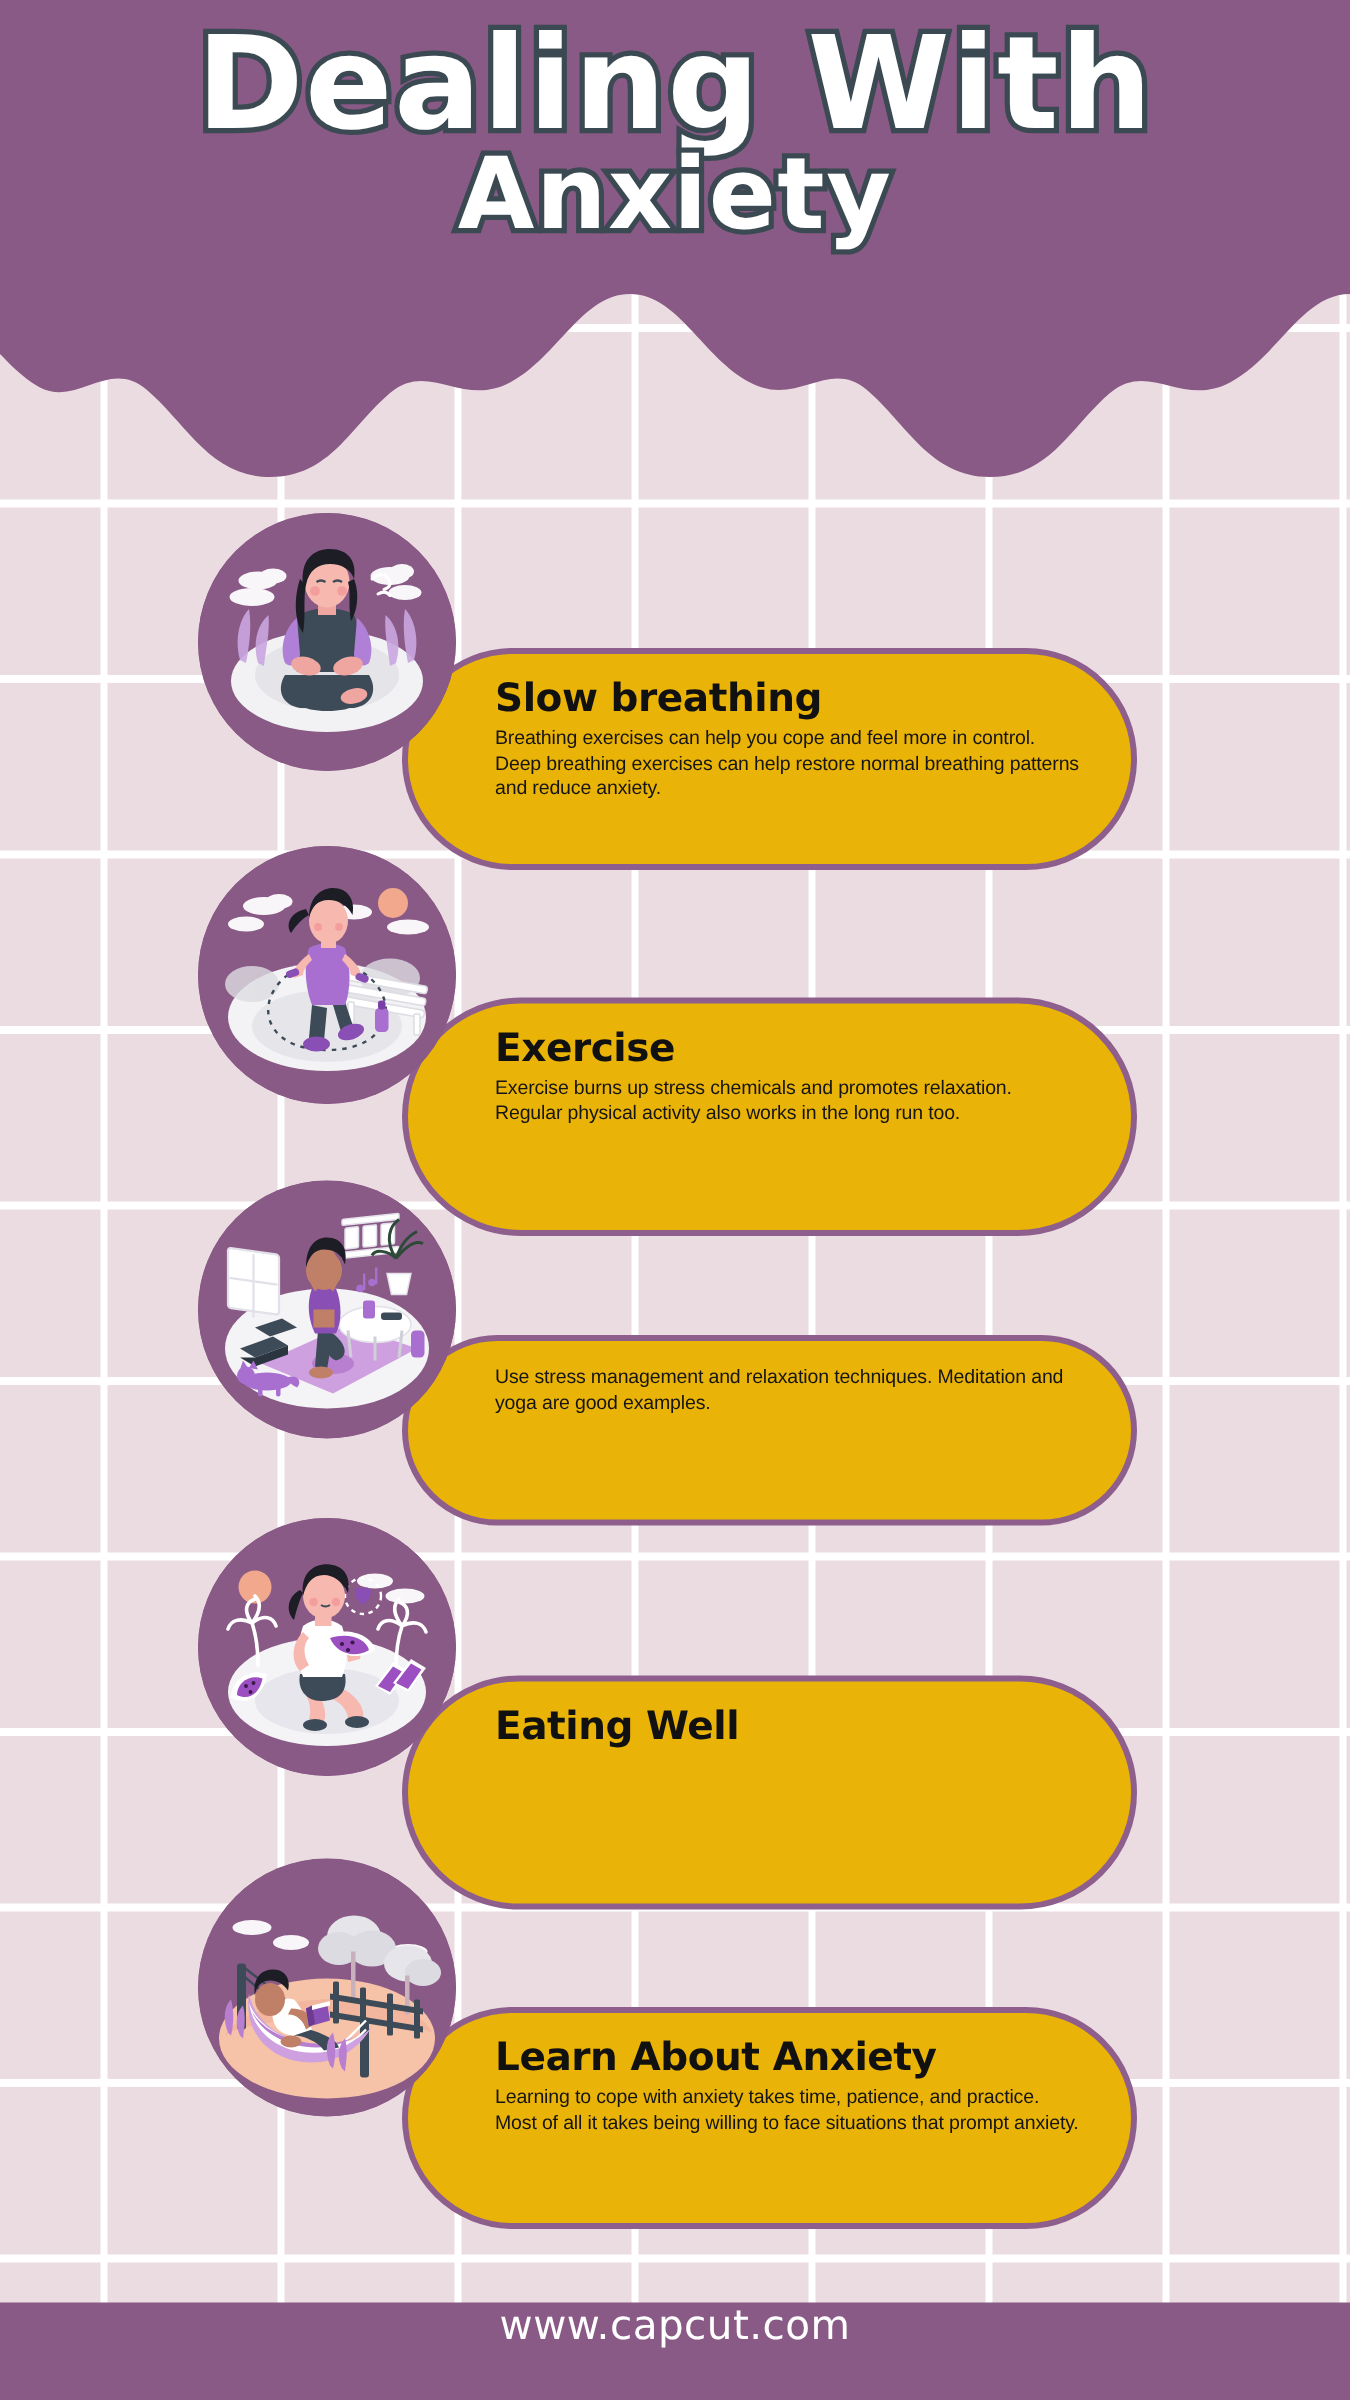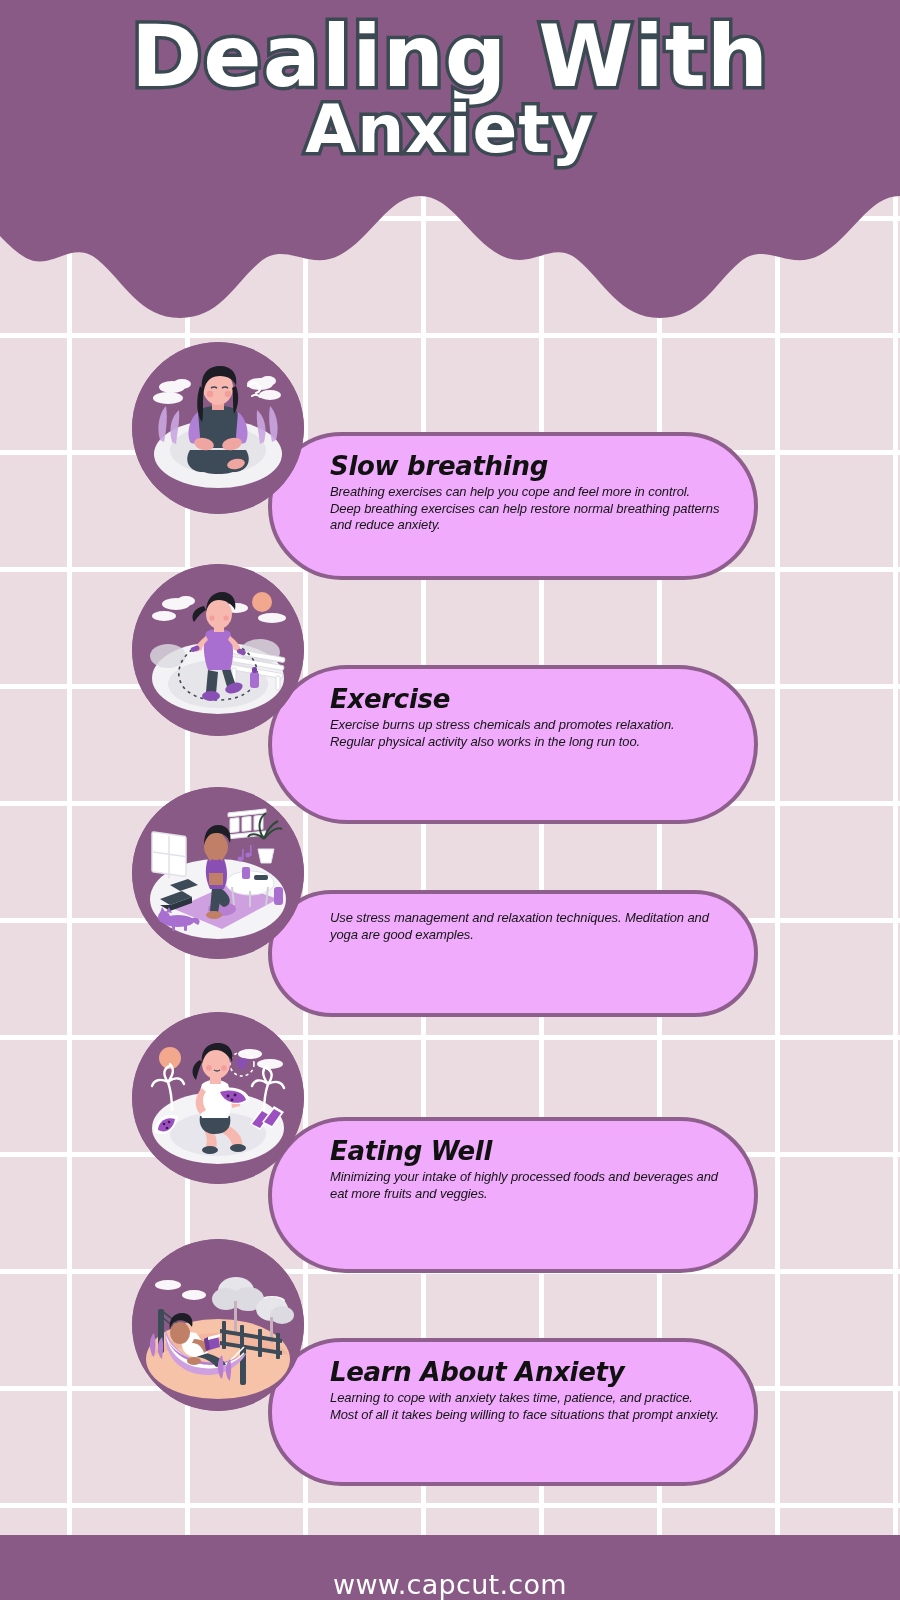--- a/index.html
+++ b/index.html
@@ -57,26 +57,25 @@
     width:172px; height:172px;
     border-radius:50%;
     background:#8a5a86;
     overflow:hidden;
     z-index:6;
   }
   .circle svg{ display:block; width:172px; height:172px; }
 
   .card{
     position:absolute;
-    background:#f0abfc;
+    background:#eab308;
     border:4px solid #8e5f8d;
     border-radius:80px;
     z-index:5;
     padding:16px 34px 18px 58px;
-    font-style:italic;
   }
   .card-title{
     font-family:"DejaVu Sans", sans-serif;
     font-weight:bold;
     font-size:26px;
     line-height:1.15em;
     color:#111111;
     letter-spacing:-0.3px;
     margin-bottom:2px;
   }
@@ -86,21 +85,21 @@
     line-height:1.28em;
     color:#151515;
     letter-spacing:-0.1px;
     white-space:pre-line;
   }
 
   
   #footer{
     position:absolute; left:0; bottom:0; width:900px; height:65px;
     background:#8a5a86; z-index:7;
-    display:flex; align-items:flex-end; justify-content:center;
+    display:flex; align-items:flex-start; justify-content:center;
   }
   #footer-text{
     color:#ffffff;
     font-family:"DejaVu Sans", sans-serif;
     font-size:27px;
     letter-spacing:0.3px;
   }
 </style>
 </head>
 <body>
@@ -322,21 +321,20 @@
           <circle cx="116" cy="68" r="2.5"></circle>
             <rect x="118" y="58" width="1.6" height="11"></rect>
         </g>
       </svg>
     </div>
   </div>
 
   <div class="item" style="top:0;">
     <div class="card" style="left:268px; top:1117px; width:490px; height:156px;">
       <div class="card-title">Eating Well</div>
-      <div class="card-body">Minimizing your intake of highly processed foods and beverages and eat more fruits and veggies.</div>
     </div>
     <div class="circle" style="left:132px; top:1012px;">
       <svg viewBox="0 0 172 172" xmlns="http://www.w3.org/2000/svg">
         <circle cx="86" cy="86" r="86" fill="#8a5a86"></circle>
         <ellipse cx="86" cy="116" rx="66" ry="36" fill="#f4f3f6"></ellipse>
         <ellipse cx="86" cy="122" rx="48" ry="22" fill="#e7e6ec"></ellipse>
 
         <circle cx="38" cy="46" r="11" fill="#f2a88c"></circle>
 
         <g fill="#ffffff" opacity="0.95">

